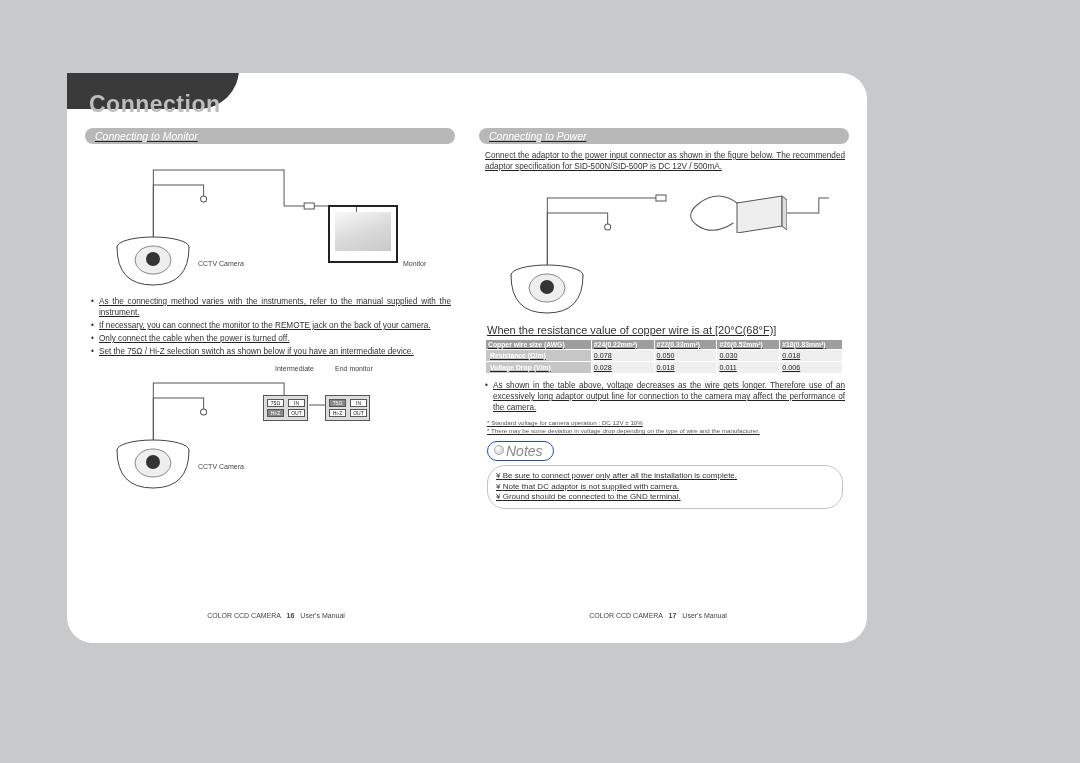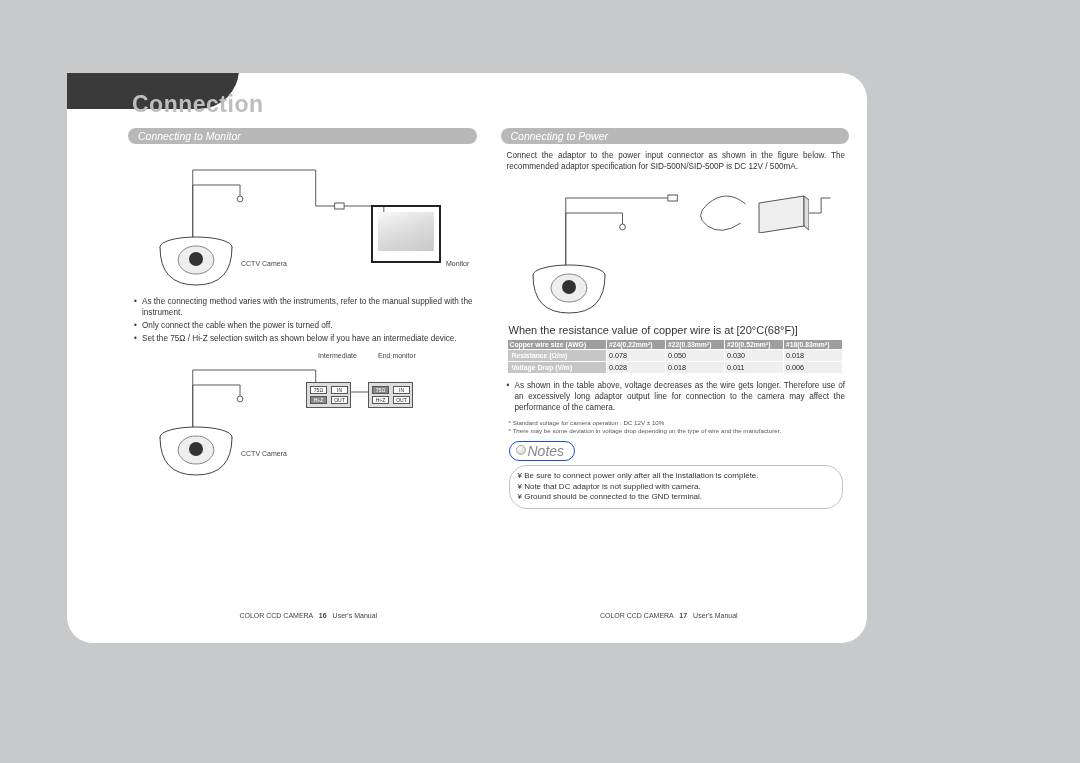--- a/index.html
+++ b/index.html
@@ -22,34 +22,35 @@
   }
   .tab {
     position: absolute;
     left: -28px; top: -12px;
     width: 200px; height: 48px;
     background: #3a3a3a;
     border-bottom-right-radius: 40px;
   }
   .inner {
     position: absolute;
-    left: 18px; top: 18px; right: 18px; bottom: 18px; margin-left: 43px;
+    left: 18px; top: 18px; right: 18px; bottom: 18px;
   }
   .title {
     font-size: 23px;
     font-weight: bold;
     color: #bdbdbd;
     letter-spacing: 0.5px;
     margin-bottom: 10px;
     margin-left: 4px;
   }
   .columns {
     display: flex;
     gap: 24px;
     height: calc(100% - 44px);
+    text-decoration: underline;
   }
   .col { flex: 1 1 50%; }
   .subhead {
     background: #b8b8b8;
     color: #fff;
     font-size: 10.5px;
     font-style: italic;
     padding: 2px 10px;
     border-radius: 10px;
     margin-bottom: 6px;
@@ -232,20 +233,21 @@
           <span class="cap-label" style="left:105px; top:110px;">CCTV Camera</span>
 
           <div class="monitor-box" style="left:235px; top:55px; width:70px; height:58px;">
             <div class="monitor-screen" style="left:5px; top:5px; right:5px; bottom:10px;"></div>
           </div>
           <span class="cap-label" style="left:310px; top:110px;">Monitor</span>
         </div>
 
         <ul class="bullets">
           <li>As the connecting method varies with the instruments, refer to the manual supplied with the instrument.</li>
+          <li>If necessary, you can connect the monitor to the REMOTE jack on the back of your camera.</li>
           <li>Only connect the cable when the power is turned off.</li>
           <li>Set the 75Ω / Hi-Z selection switch as shown below if you have an intermediate device.</li>
         </ul>
 
         <div class="diagram" style="height:130px;">
           <svg class="wires" viewBox="0 0 360 130" preserveAspectRatio="none">
             <path d="M60 85 L60 20 L190 20 L190 34"></path>
             <path d="M60 85 L60 35 L110 35 L110 47"></path>
             <circle cx="110" cy="49" r="3" fill="#fff" stroke="#555"></circle>
             <path d="M215 42 L250 42 L250 34"></path>

